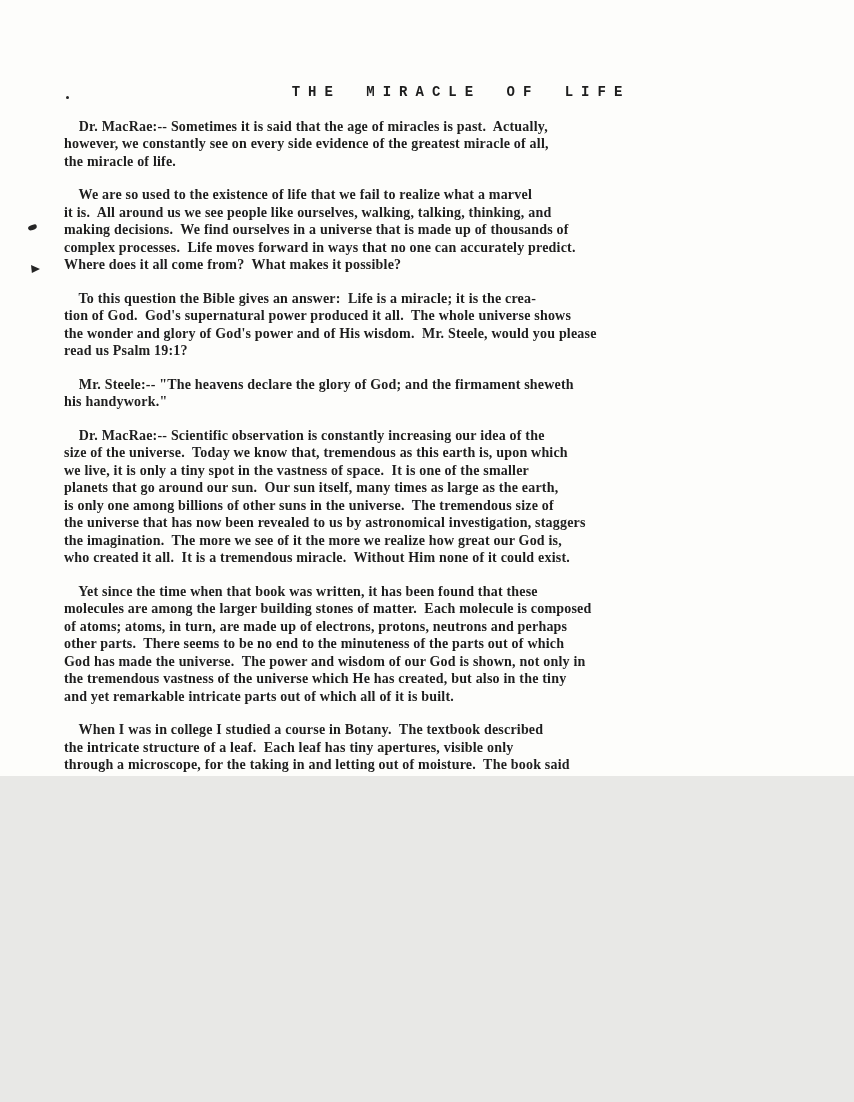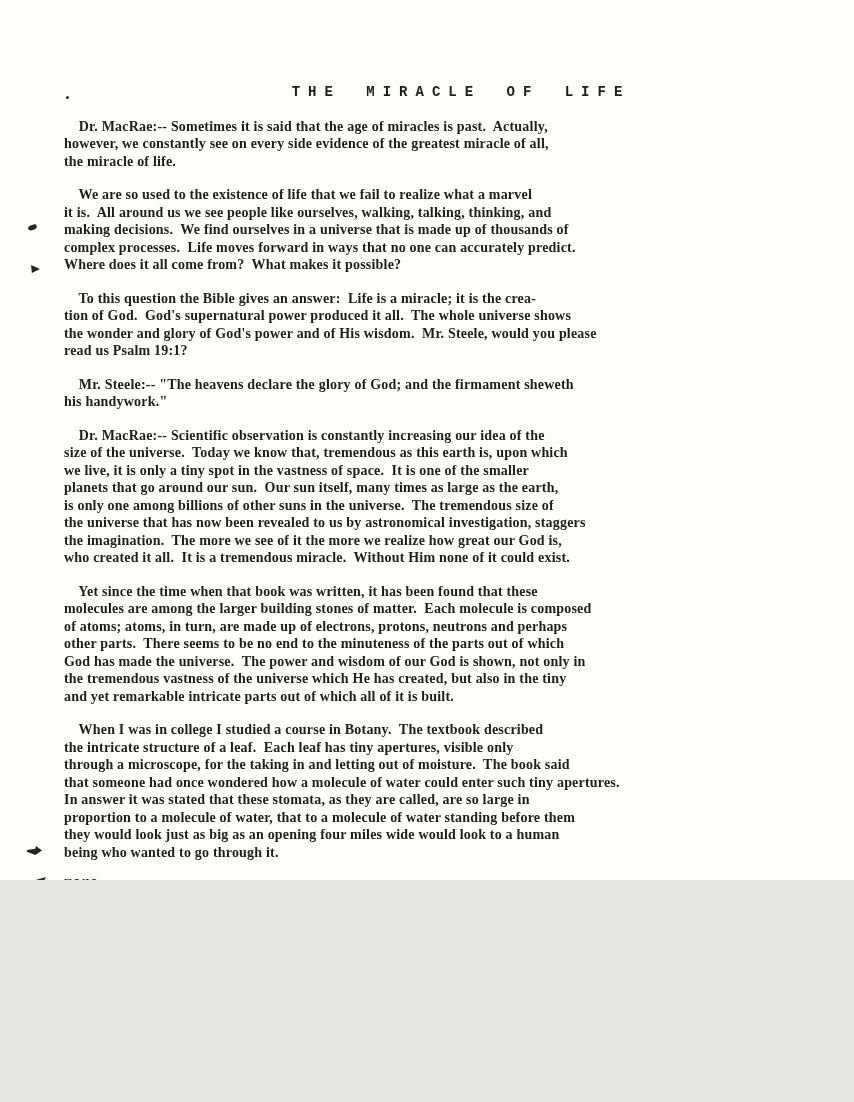--- a/index.html
+++ b/index.html
@@ -1,19 +1,19 @@
 <!DOCTYPE html>
 <html><head>
 <meta charset="utf-8">
 <style>
   html, body { margin: 0; padding: 0; background: #e8e8e6; }
   .page {
     position: relative;
     width: 854px;
-    height: 880px;
+    height: 776px;
     margin: 0 auto;
     background: #fdfdfb;
     box-sizing: border-box;
     padding: 84px 40px 0 64px;
     overflow: hidden;
     font-family: "Liberation Mono", "DejaVu Sans Mono", monospace;
     font-weight: 700;
     font-size: 14px;
     letter-spacing: 0.2px;
     line-height: 17.5px;

